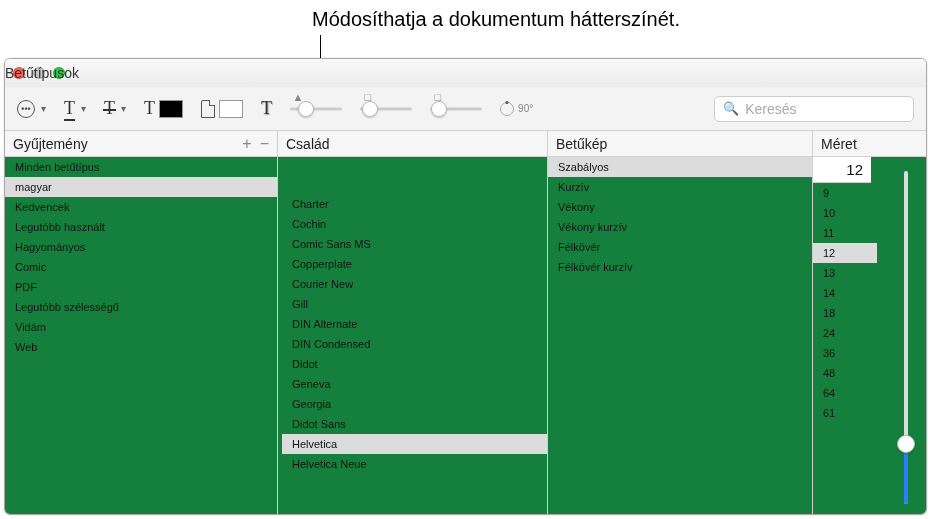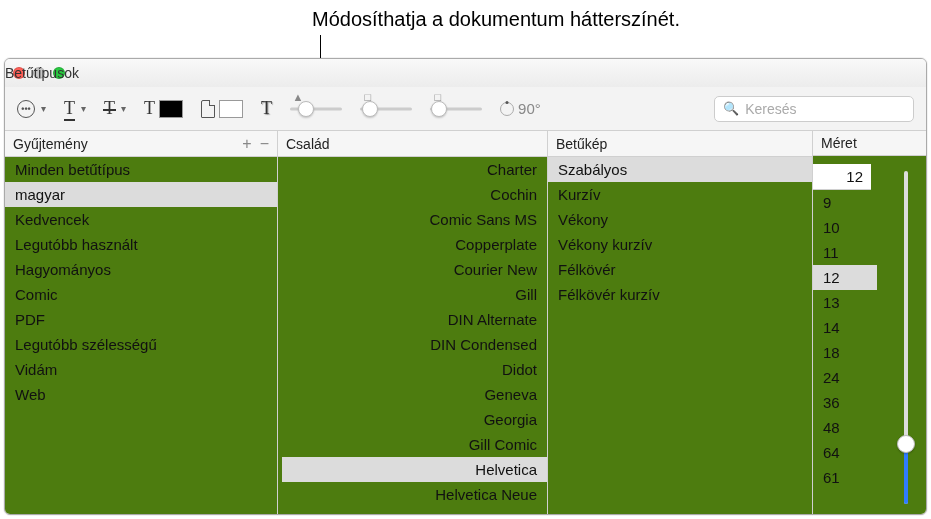--- a/index.html
+++ b/index.html
@@ -70,52 +70,52 @@
     .t-icon.strike::after{content:"";position:absolute;left:-1px;right:-1px;top:50%;height:2px;background:#333;}
     .color-sw { width:24px; height:18px; border:1px solid #999; }
     .sw-black { background:#000; }
     .sw-white { background:#fff; }
     .page-ic { width:14px;height:18px;border:1.5px solid #555; border-radius:2px 2px 1px 1px; position:relative;}
     .page-ic::before{content:"";position:absolute;top:-1px;right:-1px;width:5px;height:5px;background:#f3f3f3;border-left:1.5px solid #555;border-bottom:1.5px solid #555;}
     .slider { position:relative; width:52px; height:20px; }
     .slider .track{position:absolute;left:0;right:0;top:50%;height:3px;background:#ccc;border-radius:2px;transform:translateY(-50%);}
     .slider .thumb{position:absolute;top:50%;width:16px;height:16px;background:#fff;border:1px solid #bbb;border-radius:50%;transform:translate(-50%,-50%);box-shadow:0 1px 2px rgba(0,0,0,.2);}
     .slider .mark{position:absolute;bottom:16px;font-size:11px;color:#888;transform:translateX(-50%);}
-    .rotate { display:flex; align-items:center; gap:4px; color:#888; font-size:15px;}
+    .rotate { display:flex; align-items:center; gap:4px; color:#888; font-size:10px;}
     .rot-dot{width:14px;height:14px;border:1.5px solid #aaa;border-radius:50%;position:relative;}
     .rot-dot::after{content:"";position:absolute;top:-2px;left:50%;width:3px;height:3px;background:#555;border-radius:50%;transform:translateX(-50%);}
     .search {
       margin-left:auto;
       display:flex; align-items:center; gap:6px;
       background:#fff; border:1px solid #ccc; border-radius:5px;
       padding:3px 8px; width:200px; height:26px;
     }
     .search .mag{color:#888;font-size:13px;}
     .search input{border:none;outline:none;width:100%;font-size:14px;color:#333;background:transparent;}
     .search input::placeholder{color:#aaa;}
     .columns {
       display:flex; height: calc(100% - 28px - 44px);
-      background:#4d7c0f;
+      background:#15803d;
     }
     .col { border-right:1px solid #d0d0d0; display:flex; flex-direction:column; overflow:hidden;}
-    .col:last-child{border-right:none;gap:8px;}
+    .col:last-child{border-right:none;}
     .col-collection{width:273px;}
-    .col-family{width:270px;}
+    .col-family{width:270px;gap:37px;}
     .col-typeface{width:265px;}
     .col-size{flex:1; position:relative;}
     .col-header{
       height:26px; display:flex; align-items:center; padding:0 8px;
       font-size:14px; color:#222; background:#f6f6f6;
       border-bottom:1px solid #d0d0d0;
     }
     .col-header .hbtns{margin-left:auto;display:flex;gap:8px;color:#888;font-size:16px;line-height:1;}
     .col-list{overflow:auto;flex:1;}
-    .row{padding:4px 10px;font-size:15px;color:#111;cursor:default;}
+    .row{padding:4px 10px;font-size:11px;color:#111;cursor:default;}
     .row.sel{background:#dcdcdc;}
-    .col-family .col-list{margin-left:4px;text-align:right;}
+    .col-family .col-list{margin-left:4px;}
     .size-header{display:flex;}
     .size-input {
       height:26px; width:58px; text-align:right; padding:0 8px;
       border:none; border-bottom:1px solid #d0d0d0; background:#fff;
       font-size:15px; color:#111;
     }
     .size-list{width:64px;}
     .vslider{position:absolute;right:10px;top:40px;bottom:10px;width:20px;}
     .vslider .vtrack{position:absolute;left:50%;top:0;bottom:0;width:4px;background:#ddd;border-radius:2px;transform:translateX(-50%);}
     .vslider .vfill{position:absolute;left:50%;bottom:0;width:4px;background:#2f7cff;border-radius:2px;transform:translateX(-50%);height:18%;}
@@ -220,21 +220,21 @@
           <div class="row">Cochin</div>
           <div class="row">Comic Sans MS</div>
           <div class="row">Copperplate</div>
           <div class="row">Courier New</div>
           <div class="row">Gill</div>
           <div class="row">DIN Alternate</div>
           <div class="row">DIN Condensed</div>
           <div class="row">Didot</div>
           <div class="row">Geneva</div>
           <div class="row">Georgia</div>
-          <div class="row">Gill Comic</div>
+          <div class="row">Didot Sans</div>
           <div class="row sel">Helvetica</div>
           <div class="row">Helvetica Neue</div>
         </div>
     </div>
 
     <div class="col col-typeface">
       <div class="col-header">
         <span>Betűkép</span>
       </div>
       <div class="col-list" id="list-typeface">

